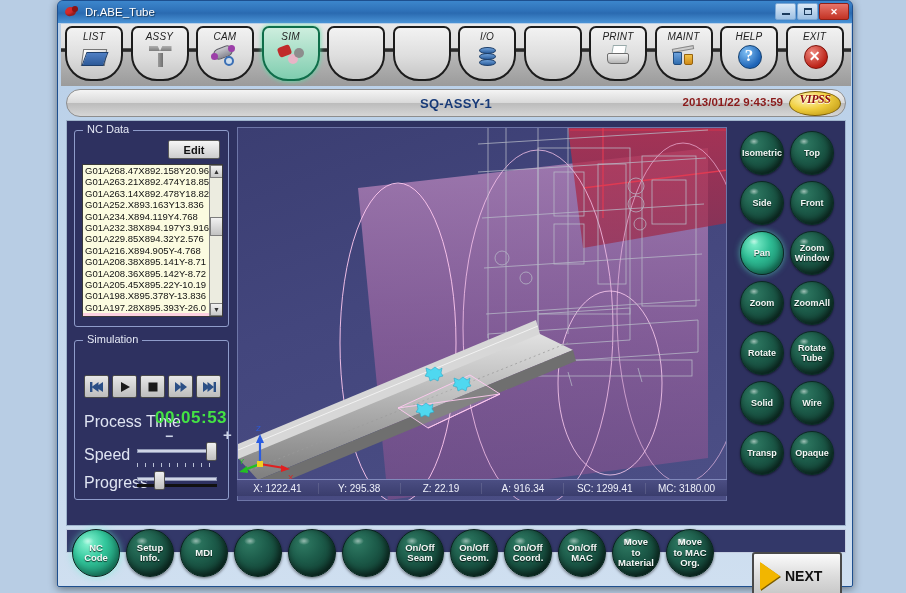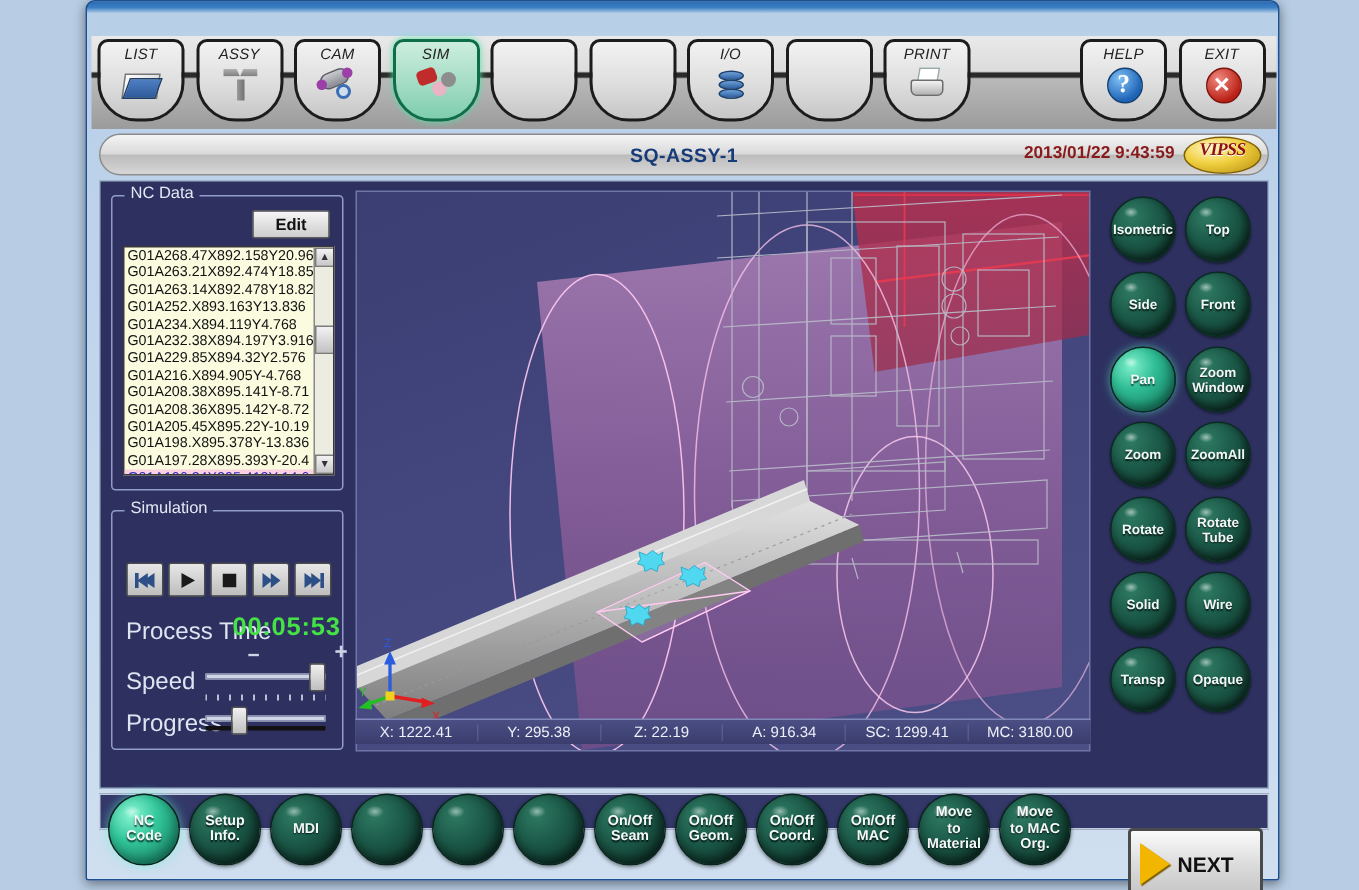--- a/index.html
+++ b/index.html
@@ -301,20 +301,33 @@
     border-top:14px solid transparent;border-bottom:14px solid transparent;
     filter: drop-shadow(1px 1px 0 #7a5c00);
   }
   #next-label{ font-size:14px; font-weight:bold; color:#111; }
 </style>
 </head>
 <body>
 
 <div id="app-window">
 
+  <div id="titlebar">
+    <span class="title-icon"></span>
+    <span id="title-text">Dr.ABE_Tube</span>
+    <div class="wbtns">
+      <div class="wbtn">
+          <i class="mg"></i>
+        </div>
+      <div class="wbtn">
+          <i class="mx"></i>
+        </div>
+      <div class="wbtn close">✕</div>
+    </div>
+  </div>
 
   <div id="toolbar">
       <div class="tbtn" style="left: 4px;">
         <span class="tlabel">LIST</span>
         <span class="ticon ic-folder"></span>
       </div>
       <div class="tbtn" style="left: 69.5px;">
         <span class="tlabel">ASSY</span>
         <span class="ticon ic-assy"></span>
       </div>
@@ -353,20 +366,28 @@
       </div>
       <div class="tbtn" style="left: 462.5px;">
         <span class="tlabel"></span>
         <span class="ticon"></span>
       </div>
       <div class="tbtn" style="left: 528px;">
         <span class="tlabel">PRINT</span>
         <span class="ticon ic-print">
           <i class="sh"></i>
           <i class="pp"></i>
+        </span>
+      </div>
+      <div class="tbtn" style="left: 593.5px;">
+        <span class="tlabel">MAINT</span>
+        <span class="ticon ic-maint">
+          <i class="st"></i>
+          <i class="t1"></i>
+          <i class="t2"></i>
         </span>
       </div>
       <div class="tbtn" style="left: 659px;">
         <span class="tlabel">HELP</span>
         <span class="ticon ic-help"></span>
       </div>
       <div class="tbtn" style="left: 724.5px;">
         <span class="tlabel">EXIT</span>
         <span class="ticon ic-exit"></span>
       </div>
@@ -392,21 +413,21 @@
             <div class="nc-row">G01A263.14X892.478Y18.82</div>
             <div class="nc-row">G01A252.X893.163Y13.836</div>
             <div class="nc-row">G01A234.X894.119Y4.768</div>
             <div class="nc-row">G01A232.38X894.197Y3.916</div>
             <div class="nc-row">G01A229.85X894.32Y2.576</div>
             <div class="nc-row">G01A216.X894.905Y-4.768</div>
             <div class="nc-row">G01A208.38X895.141Y-8.71</div>
             <div class="nc-row">G01A208.36X895.142Y-8.72</div>
             <div class="nc-row">G01A205.45X895.22Y-10.19</div>
             <div class="nc-row">G01A198.X895.378Y-13.836</div>
-            <div class="nc-row">G01A197.28X895.393Y-20.4</div>
+            <div class="nc-row">G01A197.28X895.393Y-26.0</div>
             <div class="nc-row selected">G01A196.34X895.413Y-14.6</div>
           </div>
         <div id="nc-scroll">
           <div class="sb-arrow up">▲</div>
           <div id="sb-thumb"></div>
           <div class="sb-arrow dn">▼</div>
         </div>
       </div>
     </div>
 

